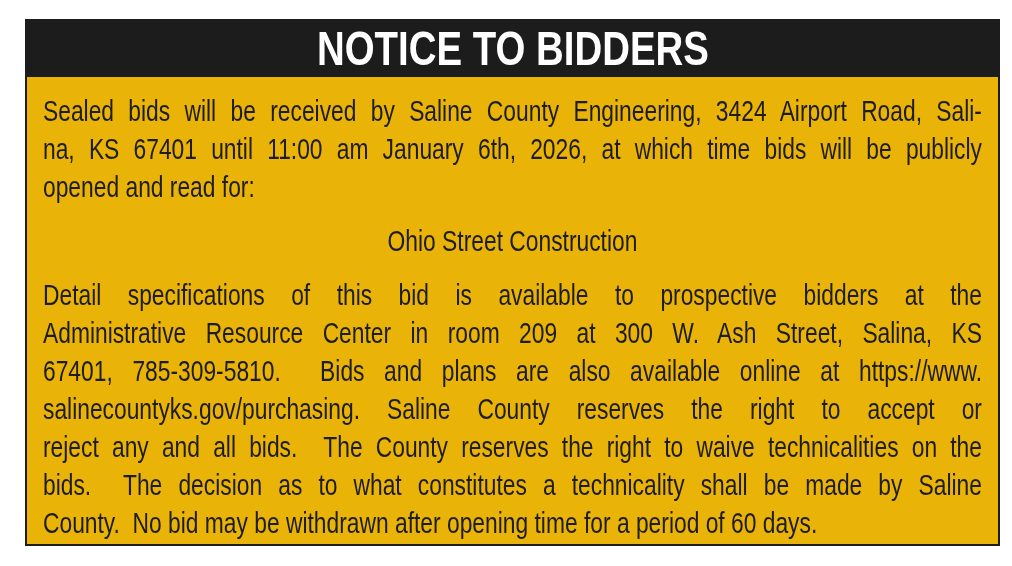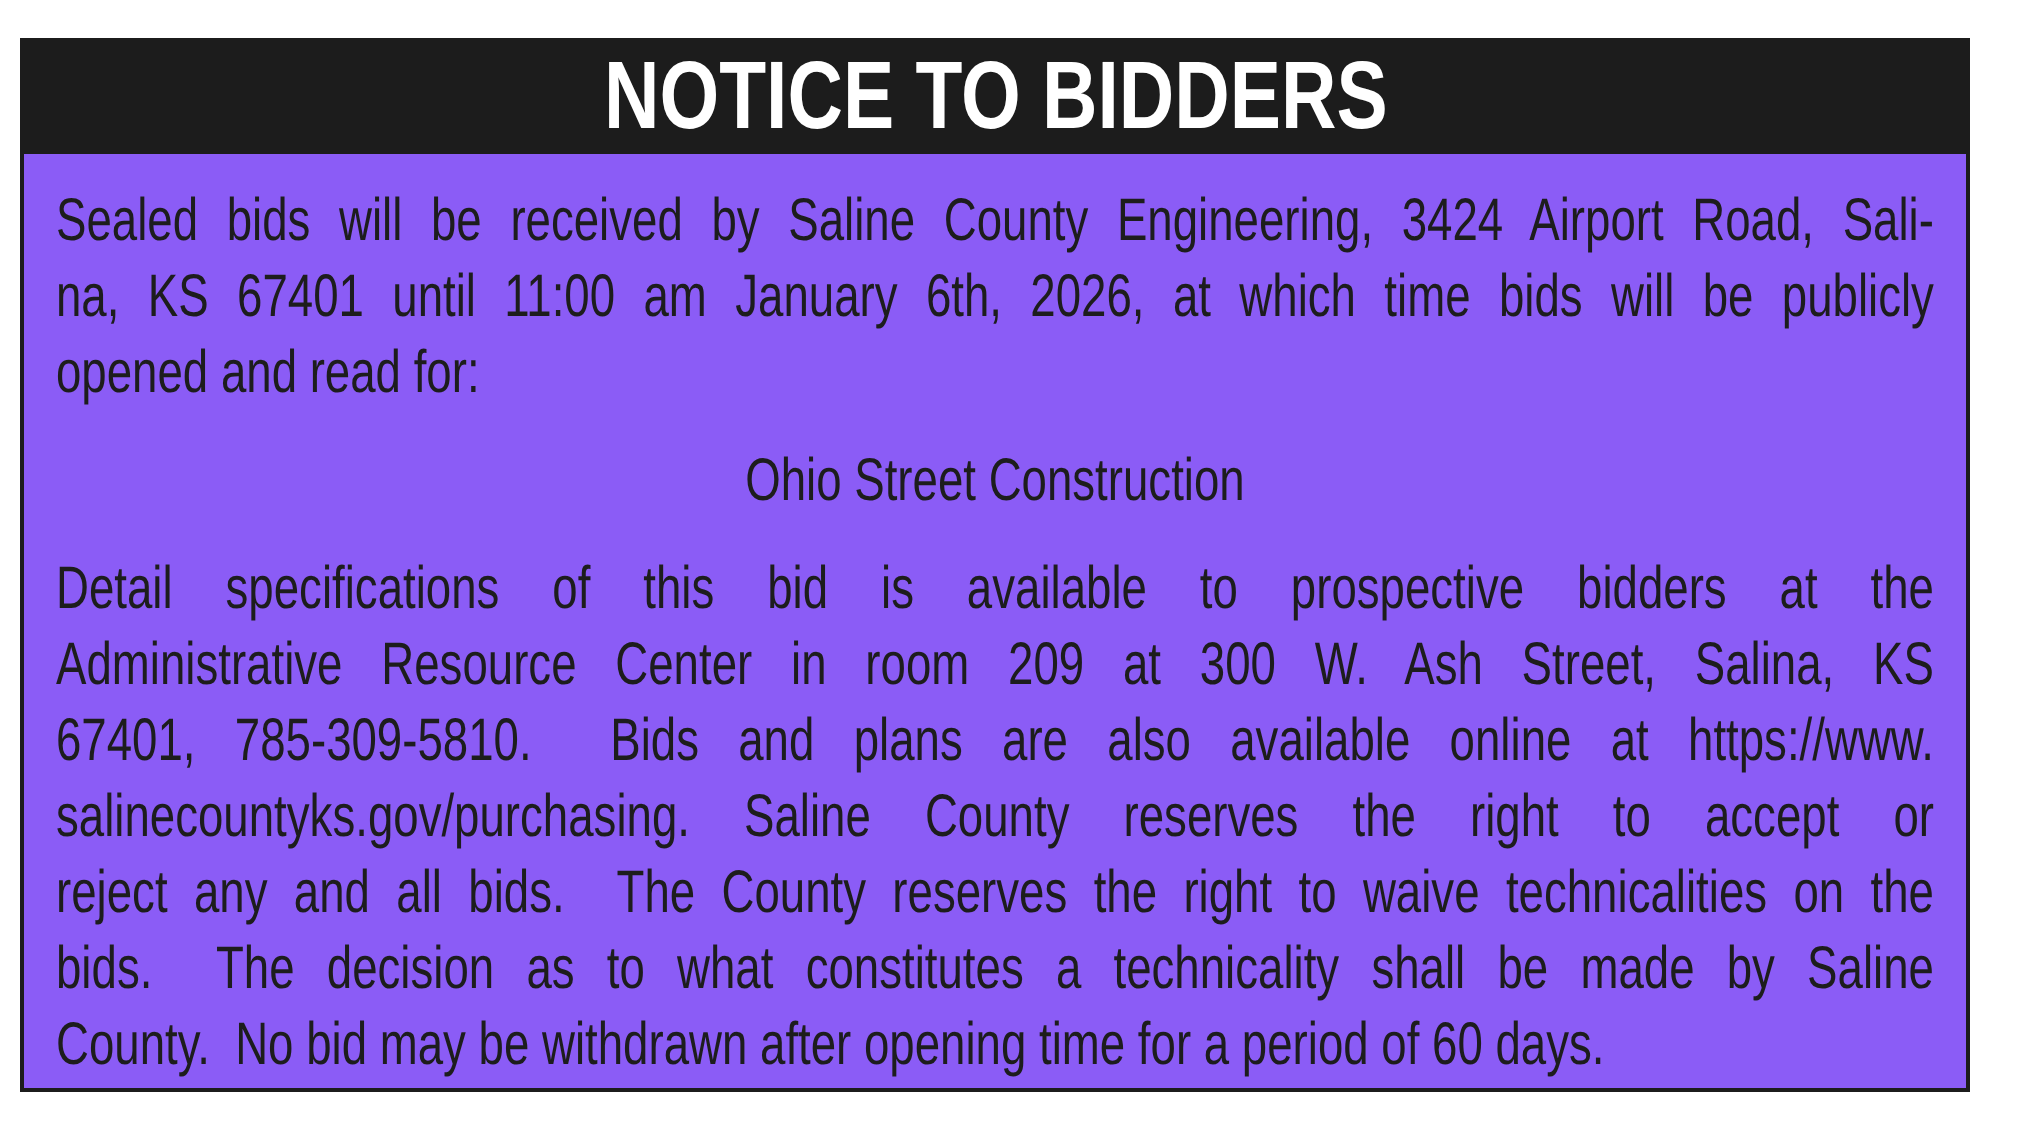--- a/index.html
+++ b/index.html
@@ -12,26 +12,26 @@
     font-family: "Liberation Sans", sans-serif;
   }
   .page {
     position: relative;
     width: 1012px;
     height: 566px;
     background: #ffffff;
   }
   .notice-box {
     position: absolute;
-    left: 10px;
+    left: 25px;
     top: 19px;
     width: 971px;
     height: 523px;
     border: 2px solid #1c1c1c;
-    background: #8b5cf6;
+    background: #eab308;
     box-sizing: content-box;
   }
   .header-bar {
     height: 56px;
     background: #1c1c1c;
     display: flex;
     align-items: center;
     justify-content: center;
     overflow: hidden;
   }

